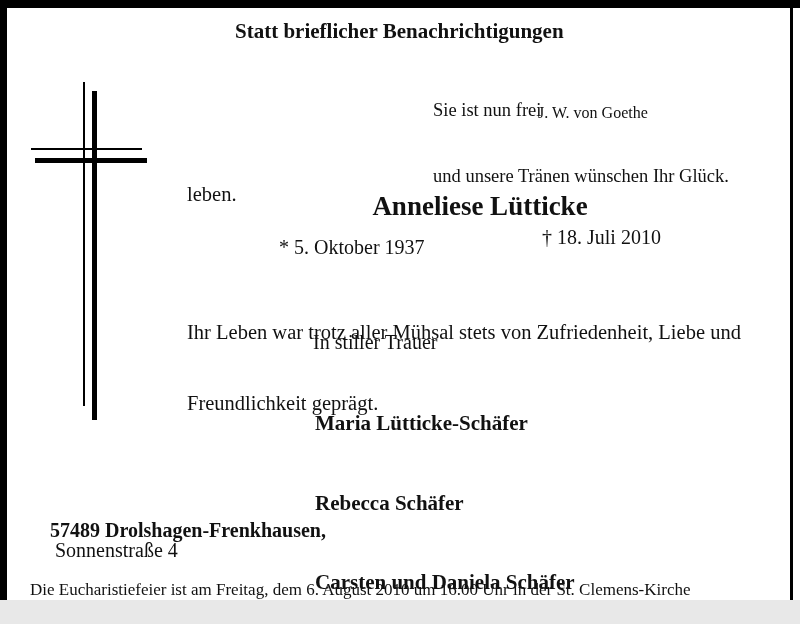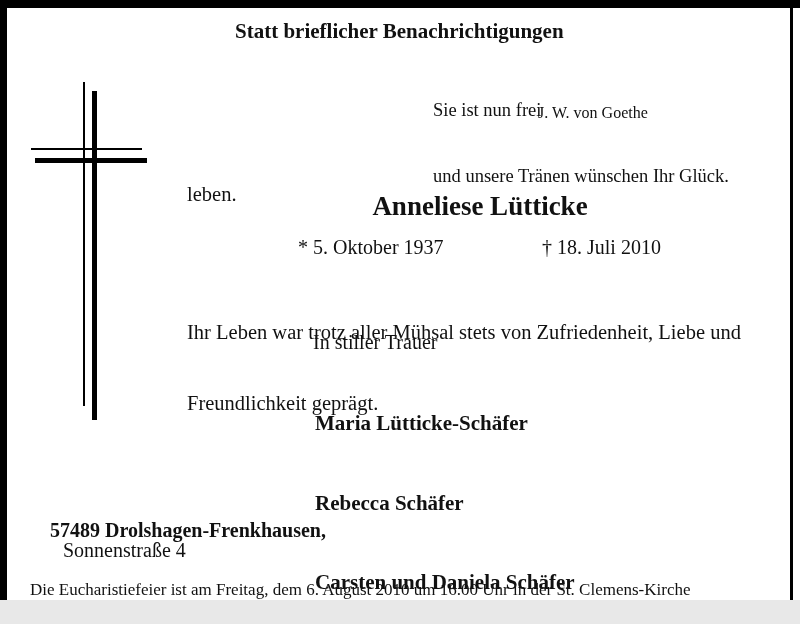--- a/index.html
+++ b/index.html
@@ -18,27 +18,27 @@
   .rule-right{left:790px;top:0;width:3px;height:624px;}
 
   .txt{position:absolute;white-space:pre;}
 
   .preamble{left:235px;top:21px;font-size:21px;line-height:21px;font-weight:bold;}
   .quote{left:433px;top:55px;font-size:18.5px;line-height:22px;}
   .attribution{left:538px;top:104px;font-size:16px;line-height:17px;}
   .intro{left:187px;top:137px;font-size:20.5px;line-height:23px;}
   .deceased{left:190px;top:186px;width:580px;text-align:center;
             font-size:27px;line-height:40px;font-weight:bold;}
-  .birth{left:298px;top:237px;font-size:20px;line-height:20px;}
-  .death{left:542px;top:237px;font-size:20px;line-height:20px;}
+  .birth{left:279px;top:237px;font-size:20px;line-height:20px;}
+  .death{left:542px;top:227px;font-size:20px;line-height:20px;}
   .tribute{left:187px;top:274px;font-size:20.5px;line-height:23.5px;}
   .mourning-label{left:313px;top:332px;font-size:20px;line-height:20px;text-align:right;}
   .mourners{left:315px;top:357px;font-size:21px;line-height:26.5px;font-weight:bold;}
   .address{left:30px;top:500px;font-size:20px;line-height:20px;}
-  .address .plain{font-weight:normal;margin-left:8px;}
+  .address .plain{font-weight:normal;}
   .address .bold{font-weight:bold;}
   .service{left:30px;top:532px;font-size:17px;line-height:23px;}
   .condolence{left:30px;top:583px;font-size:17px;line-height:17px;}
 
   
   .cross-part{position:absolute;background:#000000;}
   .cross-thin-v{left:83px;top:82px;width:2px;height:324px;}
   .cross-thick-v{left:92px;top:91px;width:5px;height:329px;}
   .cross-thin-h{left:31px;top:148px;width:111px;height:2px;}
   .cross-thick-h{left:35px;top:158px;width:112px;height:5px;}

